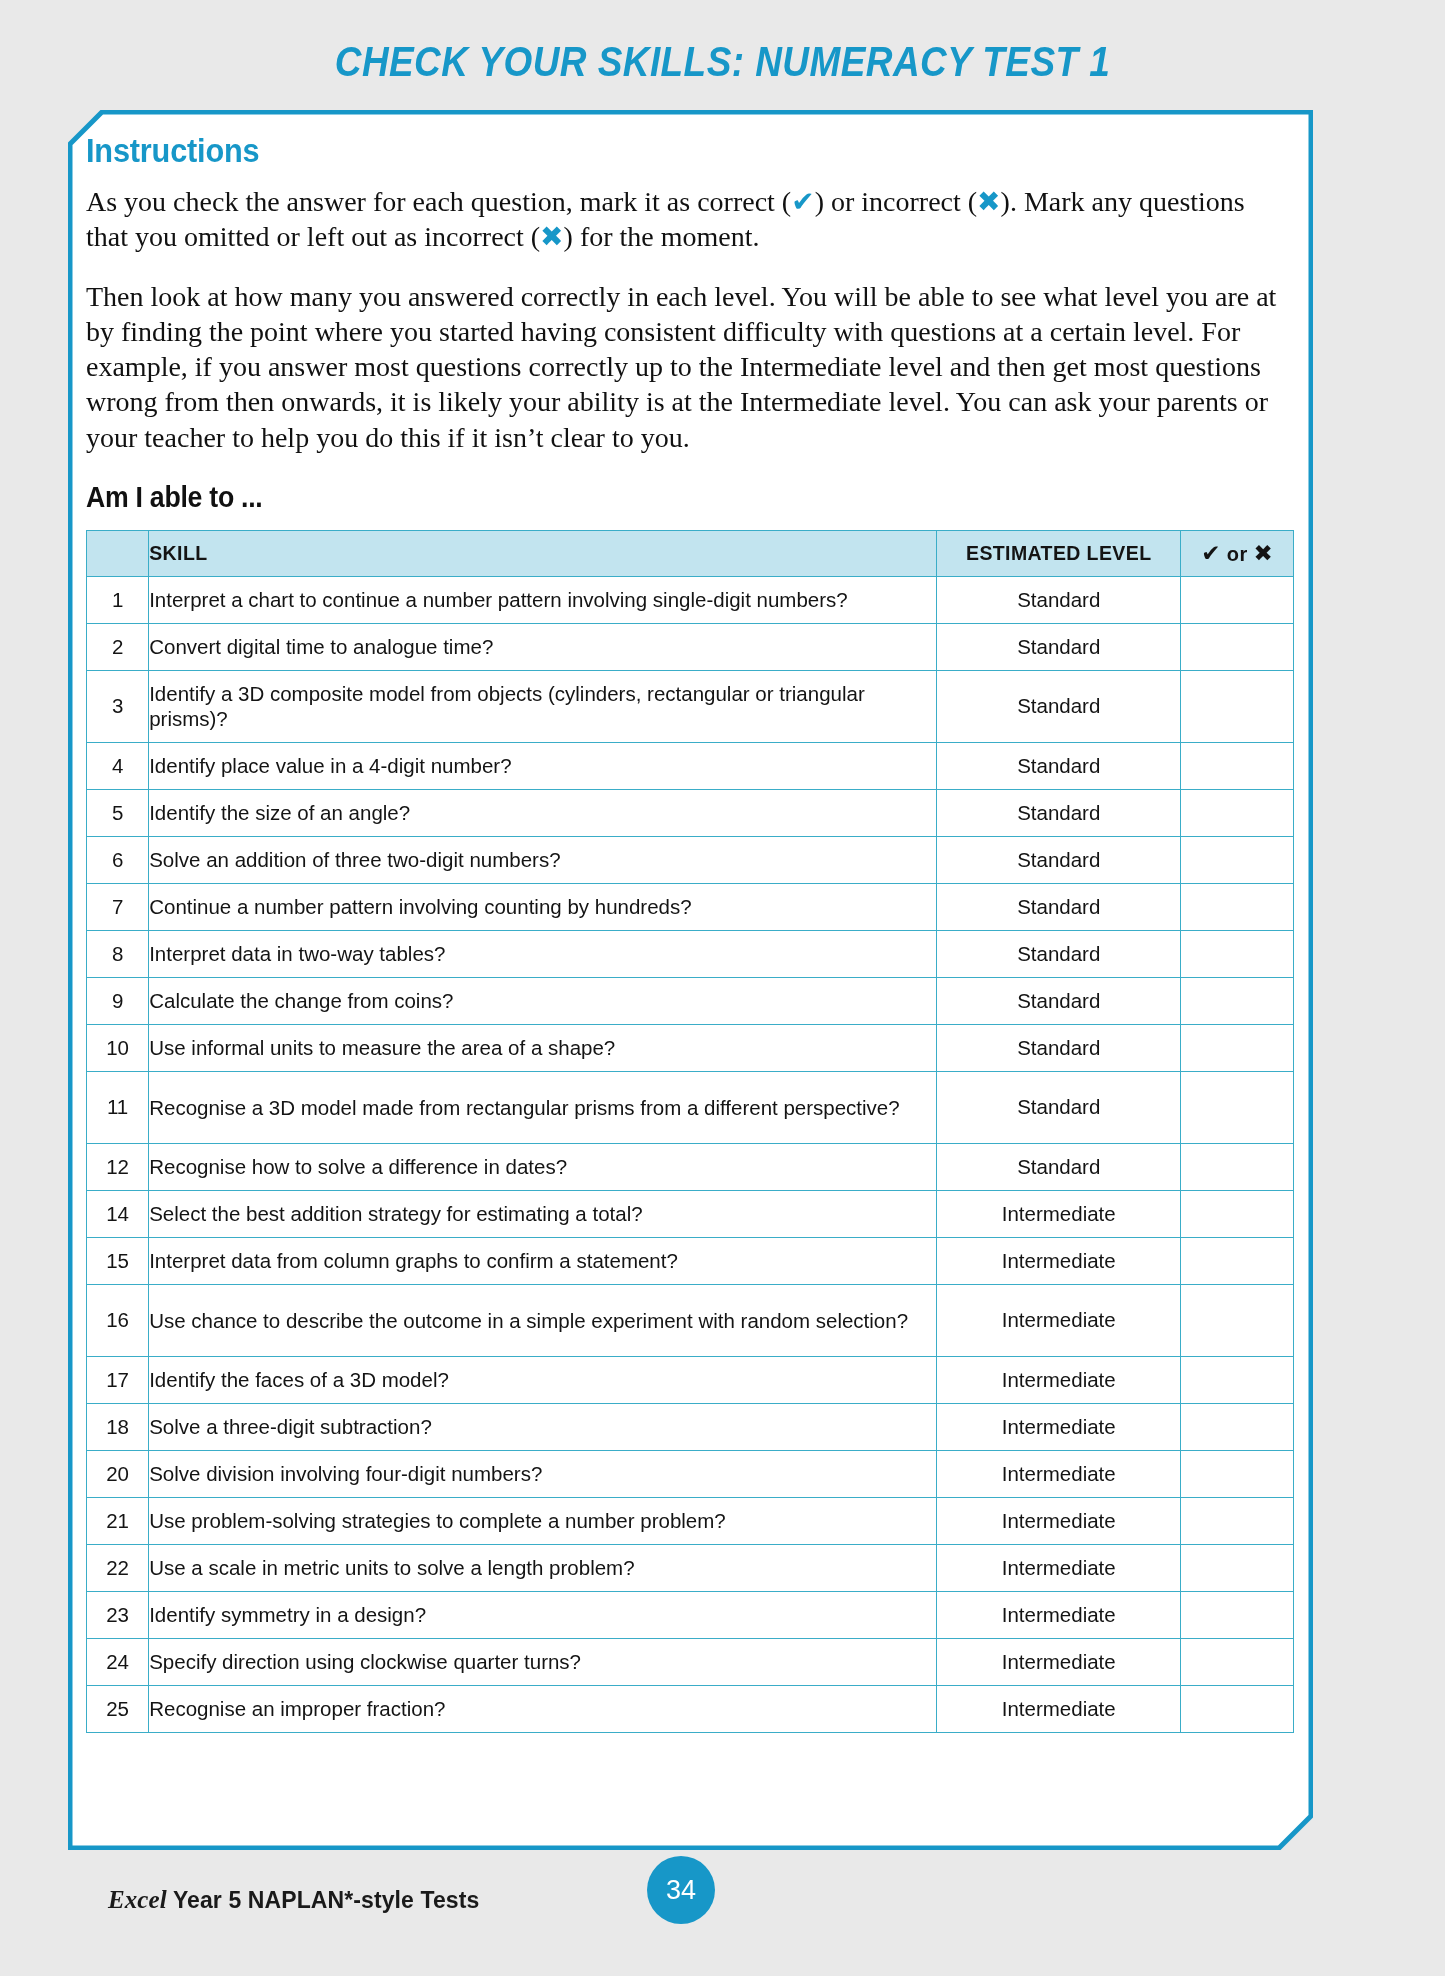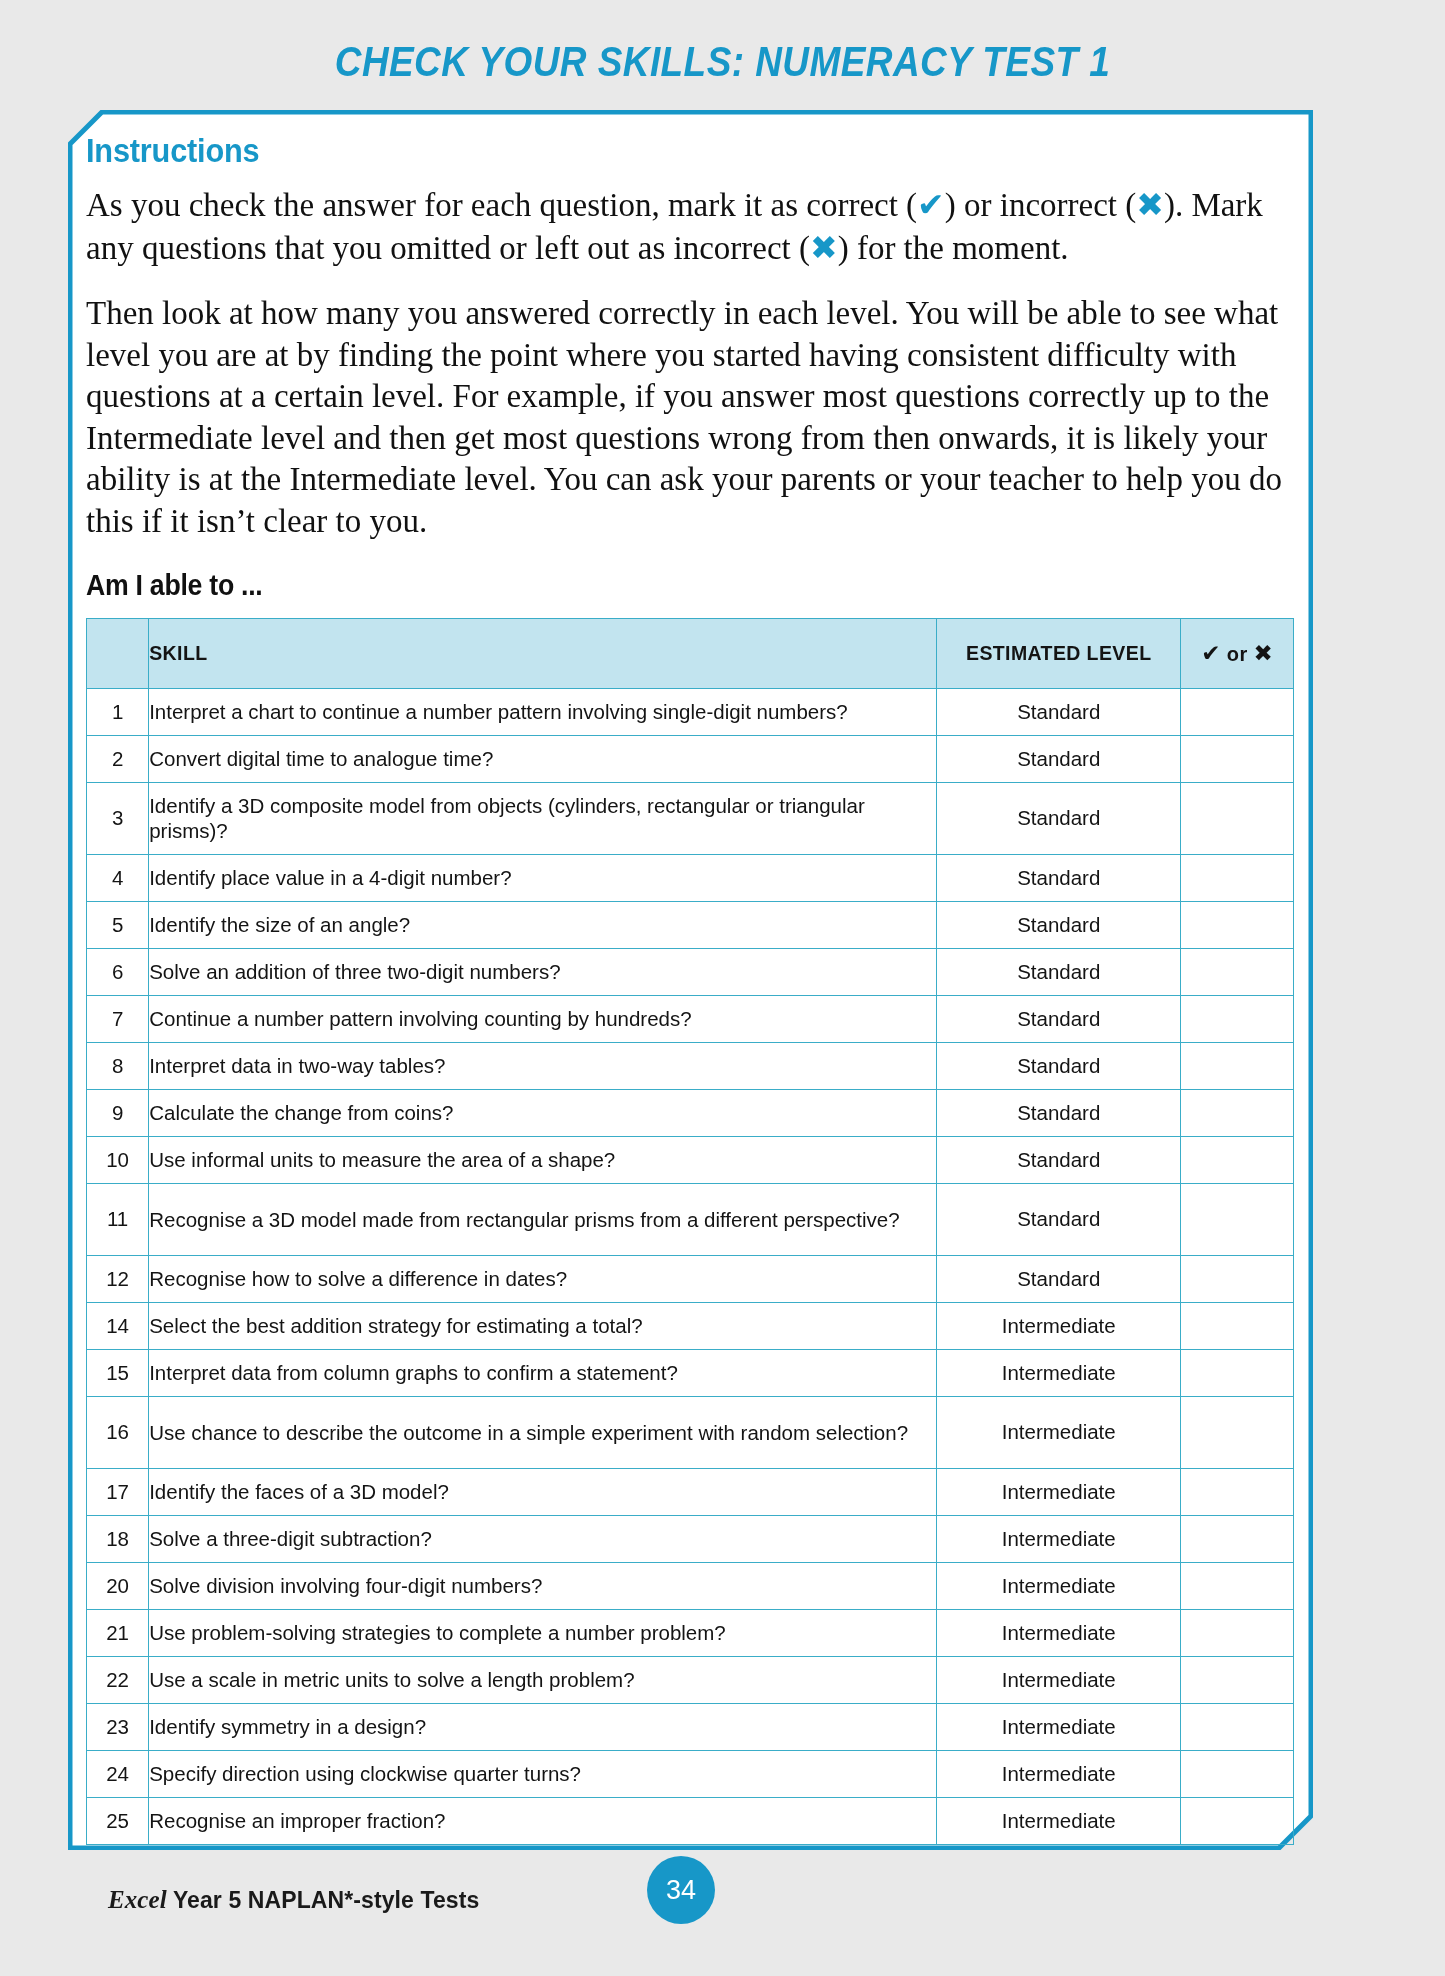--- a/index.html
+++ b/index.html
@@ -52,21 +52,21 @@
     font-weight: bold;
     font-family: "Liberation Sans", sans-serif;
     transform: scaleX(0.93);
     transform-origin: left center;
     margin: 0 0 14px 0;
     letter-spacing: -0.2px;
   }
 
   .body-par {
     font-family: "Liberation Serif", serif;
-    font-size: 33px;
+    font-size: 28px;
     line-height: 1.26;
     color: #111;
     margin: 0 0 20px 0;
     width: 1205px;
   }
   .body-par.second { margin-top: 24px; }
 
   .tick { color: #1797c8; font-weight: bold; font-family: "DejaVu Sans", sans-serif; }
   .cross { color: #1797c8; font-weight: bold; font-family: "DejaVu Sans", sans-serif; }
 
@@ -86,21 +86,21 @@
     width: 1208px;
     table-layout: fixed;
     font-family: "Liberation Sans", sans-serif;
   }
   table.skills th, table.skills td {
     border: 1.5px solid #3aadc8;
     padding: 0;
   }
   thead th {
     background: #c2e4ef;
-    height: 70px;
+    height: 46px;
     font-size: 19.5px;
     font-weight: bold;
     color: #141414;
     letter-spacing: 0.4px;
     margin-top: 32px;
   }
   th.c-num  { width: 58px; }
   th.c-skill{ width: 735px; text-align: left; padding-left: 14px; }
   th.c-lev  { width: 228px; text-align: center; }
   th.c-mark { width: 105px; text-align: center; font-size: 20px; }

